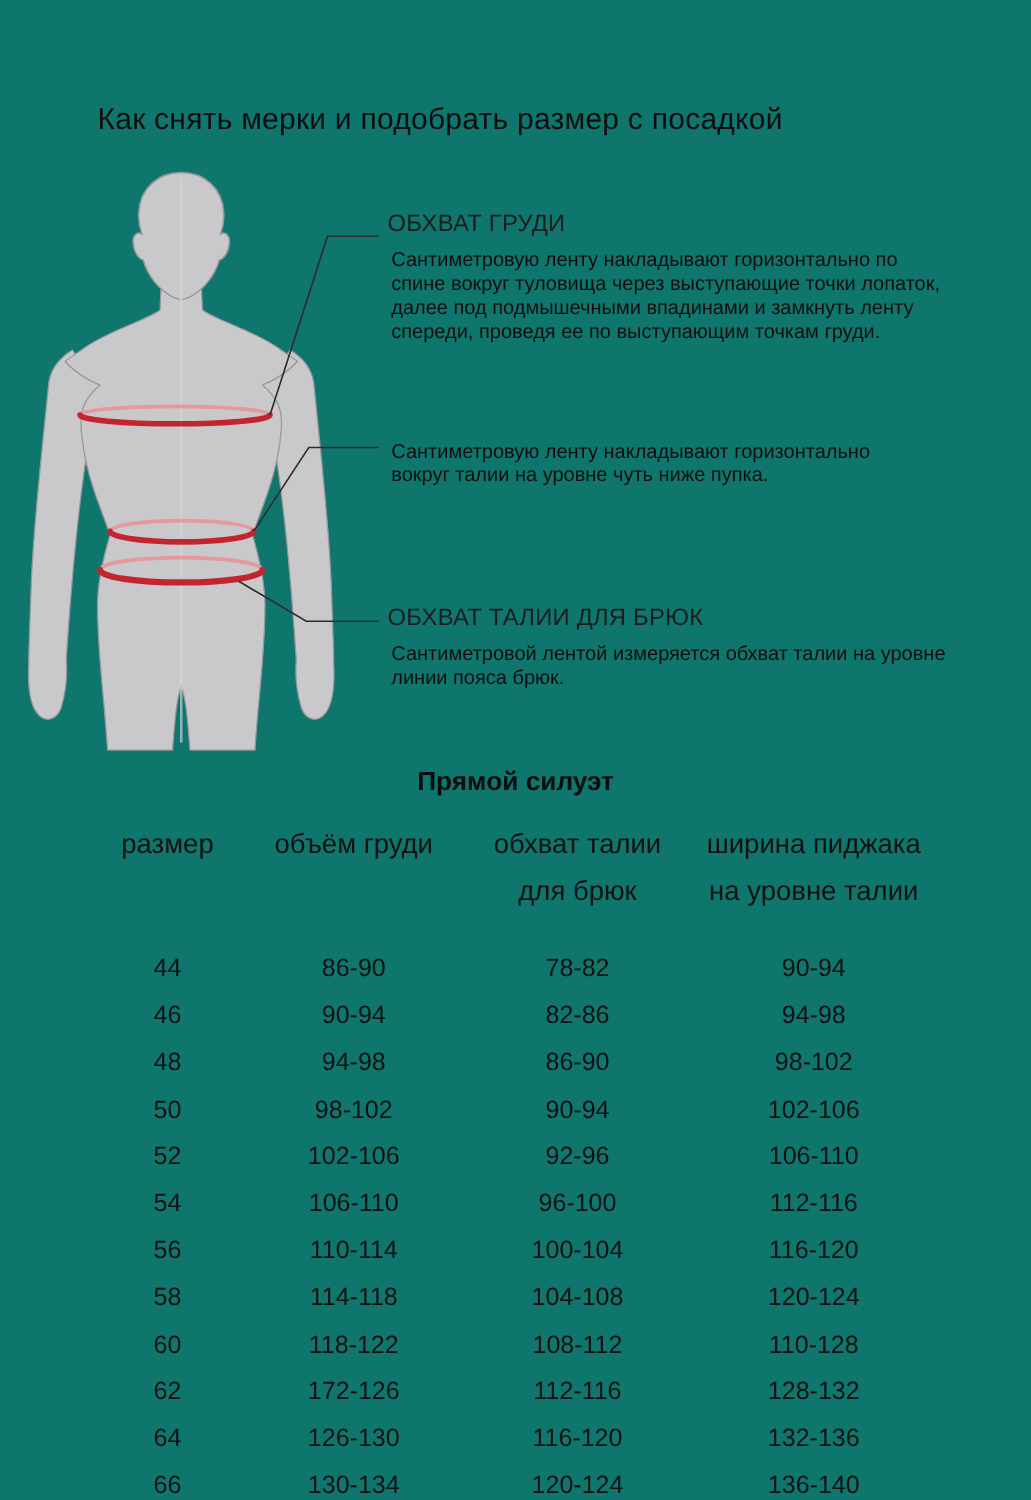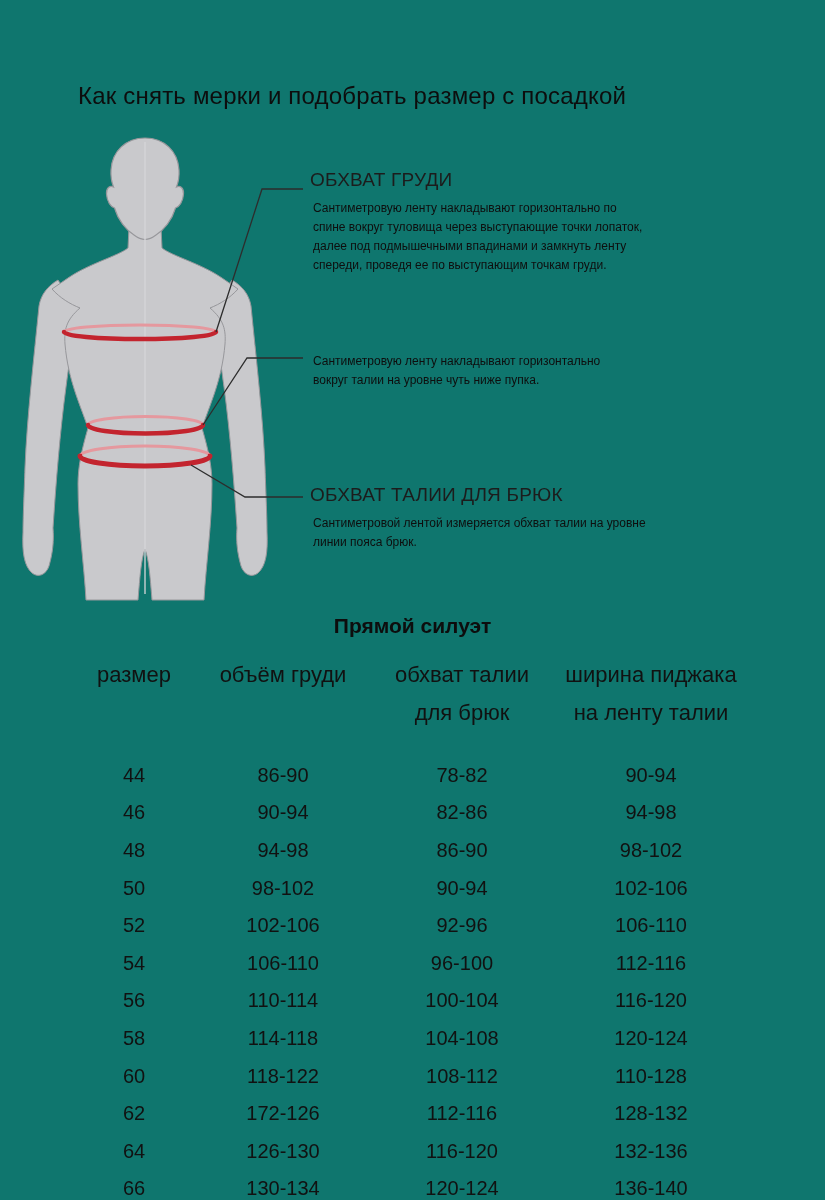--- a/index.html
+++ b/index.html
@@ -16,21 +16,21 @@
     font-size:24px;font-weight:400;letter-spacing:.2px;
     white-space:nowrap;color:#0d0d0d;
   }
   .figure-wrap{position:absolute;left:8px;top:132px;width:300px;height:470px;}
   .section{position:absolute;left:310px;width:505px;}
   .section h2{
     margin:0;font-size:19px;font-weight:400;color:#1c1c1c;
     white-space:nowrap;letter-spacing:.2px;
   }
   .section p{
-    margin:8px 0 0 3px;font-size:12px;line-height:19px;
+    margin:8px 0 0 3px;font-size:16px;line-height:19px;
     white-space:pre-line;color:#0e0e0e;
   }
   .sec-1{top:169px;}
   .sec-2{top:344px;}
   .sec-3{top:484px;}
   .table-title{
     position:absolute;left:0;top:614px;width:825px;
     text-align:center;font-size:21px;font-weight:700;color:#0d0d0d;
   }
   .thead,.trow{
@@ -117,21 +117,21 @@
   </div>
 
   <div class="table-title">Прямой силуэт</div>
 
   <div class="thead">
     <div class="th">размер</div>
     <div class="th">объём груди</div>
     <div class="th">обхват талии
 для брюк</div>
     <div class="th">ширина пиджака
-на ленту талии</div>
+на уровне талии</div>
   </div>
 
   <div class="tbody">
       <div class="trow">
         <div class="tcell">44</div>
         <div class="tcell">86-90</div>
         <div class="tcell">78-82</div>
         <div class="tcell">90-94</div>
       </div>
       <div class="trow">

